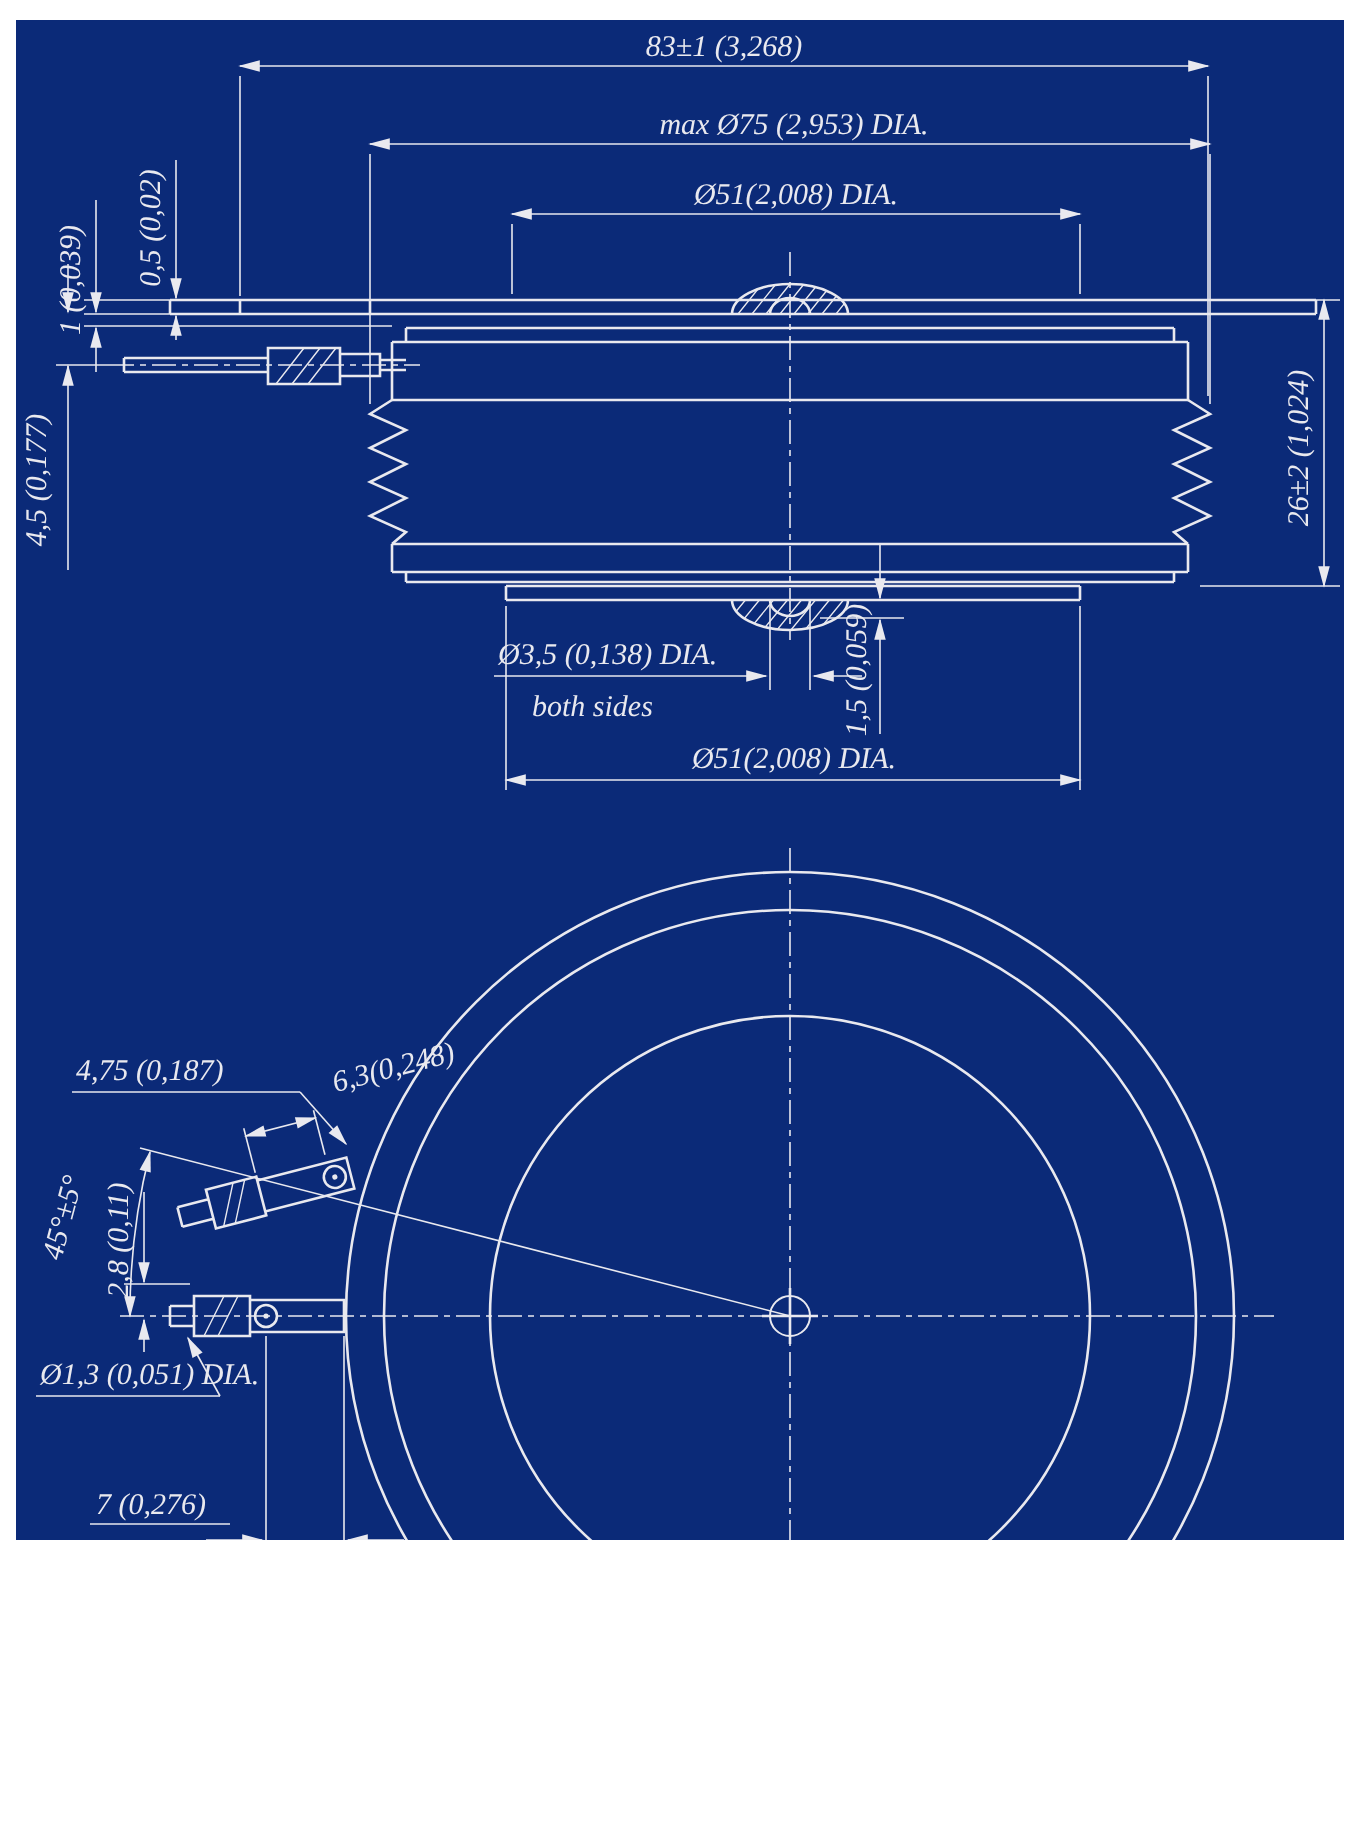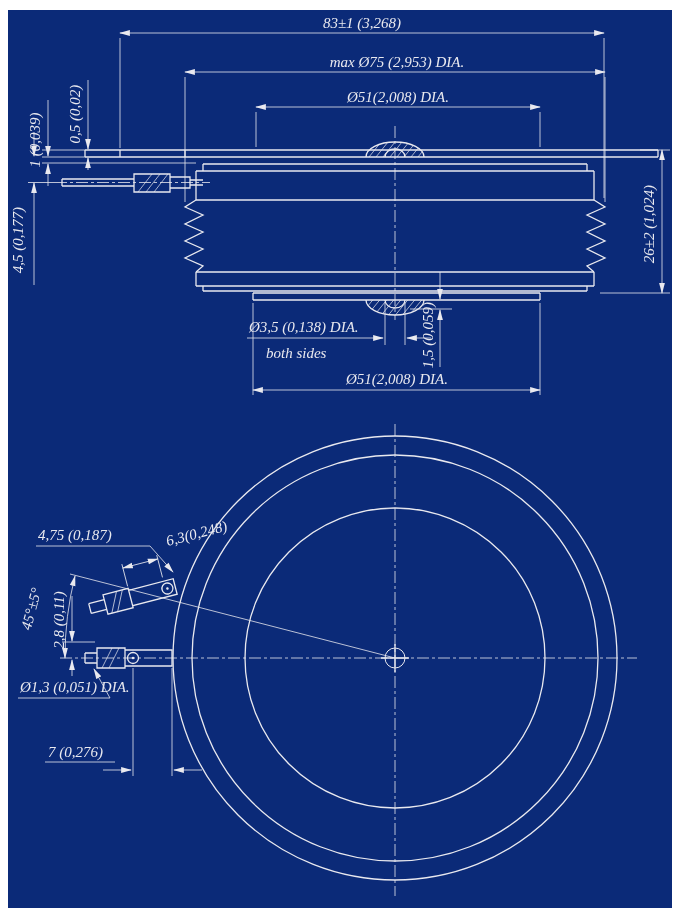--- a/index.html
+++ b/index.html
@@ -1,16 +1,16 @@
 <!DOCTYPE html>
 <html><head>
 <meta charset="utf-8">
 <style>
   html,body{margin:0;padding:0;background:#ffffff;}
-  .page{position:relative;width:679px;height:918px;background:#ffffff;overflow:hidden;
+  .page{position:relative;width:679px;height:770px;background:#ffffff;overflow:hidden;
         font-family:"Liberation Serif",serif;}
   svg{display:block;}
   svg text{font-family:"Liberation Serif",serif;font-style:italic;font-size:15px;fill:#e9e9ef;}
   .geo{stroke:#e9e9ef;stroke-width:1.3;fill:none;}
   .thin{stroke:#e9e9ef;stroke-width:0.8;fill:none;}
   .hatch{stroke:#e9e9ef;stroke-width:0.7;fill:none;}
   .cl{stroke:#e9e9ef;stroke-width:0.8;fill:none;stroke-dasharray:12 3 3 3;}
 </style>
 </head>
 <body>

